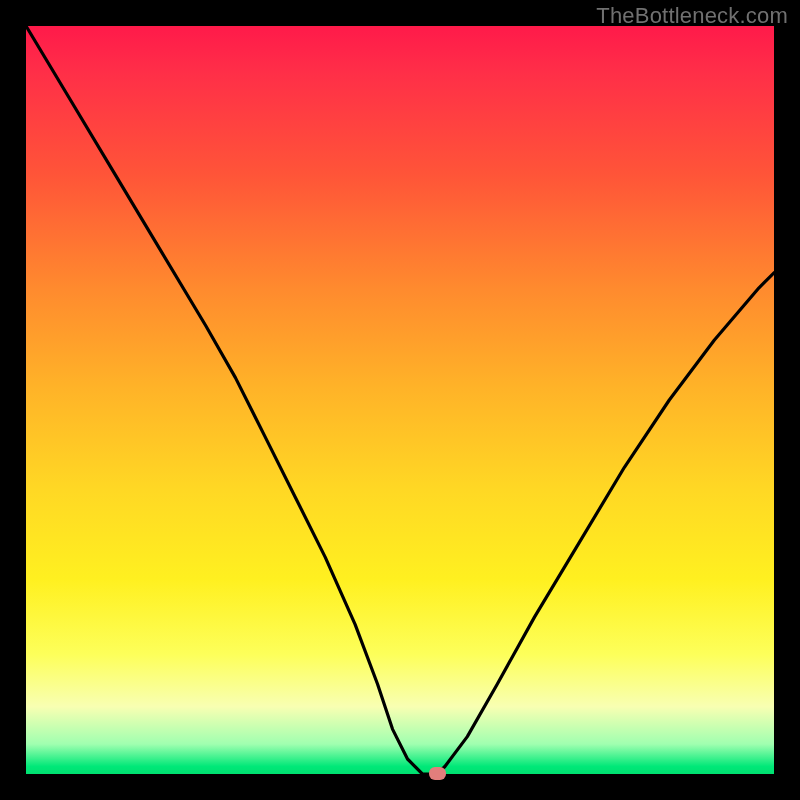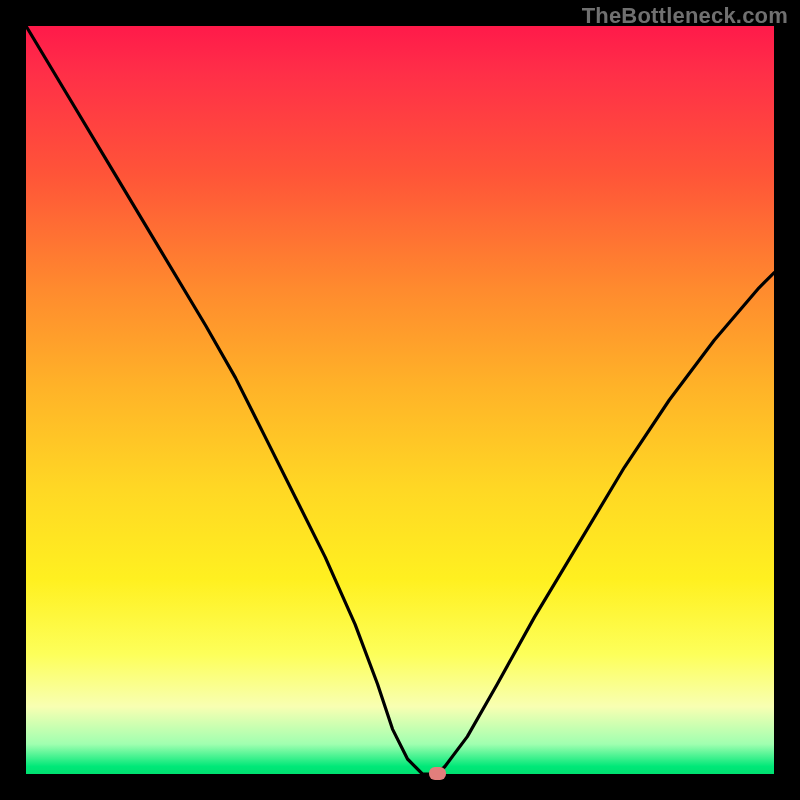--- a/index.html
+++ b/index.html
@@ -36,21 +36,21 @@
       #00e878 99%,
       #00e070 100%
     );
   }
   .watermark {
     position: absolute;
     top: 3px;
     right: 12px;
     font-family: Arial, Helvetica, sans-serif;
     font-size: 22px;
-    font-weight: 700;
+    font-weight: 400;
     color: #707070;
     letter-spacing: 0.2px;
     user-select: none;
   }
   svg.curve {
     position: absolute;
     left: 0;
     top: 0;
     width: 748px;
     height: 748px;

